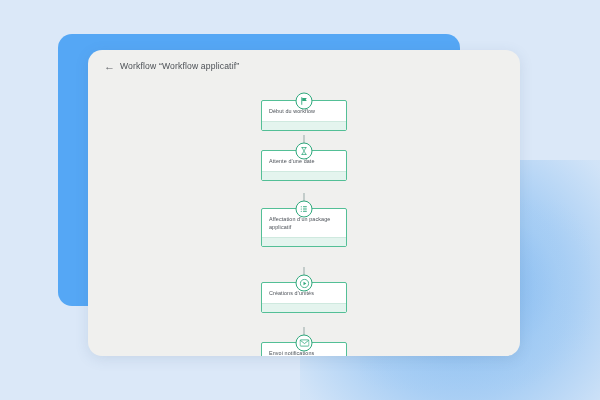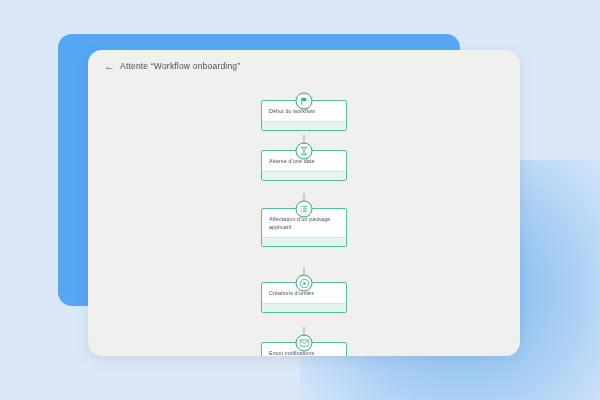--- a/index.html
+++ b/index.html
@@ -173,21 +173,21 @@
 
   <div id="glow"></div>
   <div id="glow2"></div>
 
   <div id="back-card"></div>
 
   <div id="window">
 
     <div id="titlebar">
       <span id="back-arrow">←</span>
-      <span id="title-text">Attente “Workflow onboarding”</span>
+      <span id="title-text">Workflow “Workflow applicatif”</span>
     </div>
 
     <div id="canvas">
         <div class="connector" style="top: 53px; height: 15px;">
           <svg width="12" height="15" viewBox="0 0 12 15">
             <path d="M6 0v9" stroke="#9fb0ae" stroke-width="1.1" fill="none"></path>
             <path d="M2.2 8.6L6 13l3.8-4.4z" fill="#9fb0ae"></path>
           </svg>
         </div>
         <div class="connector" style="top: 111px; height: 15px;">

